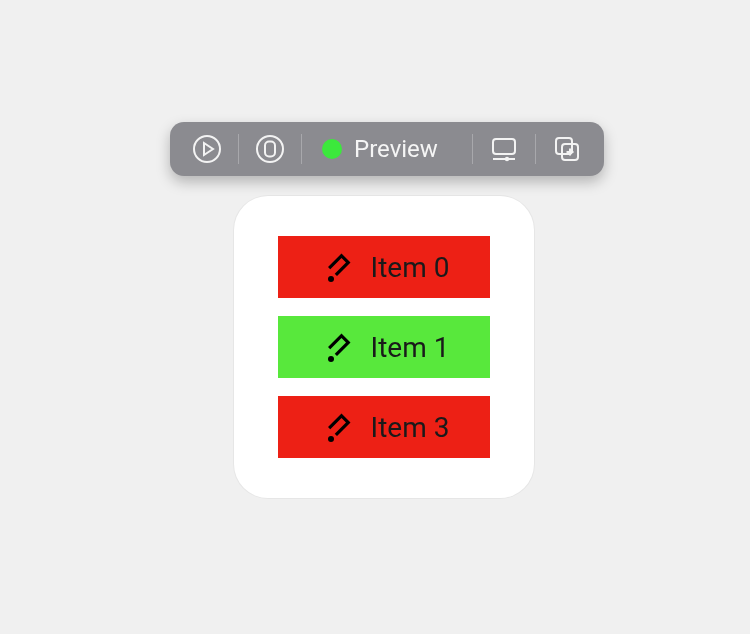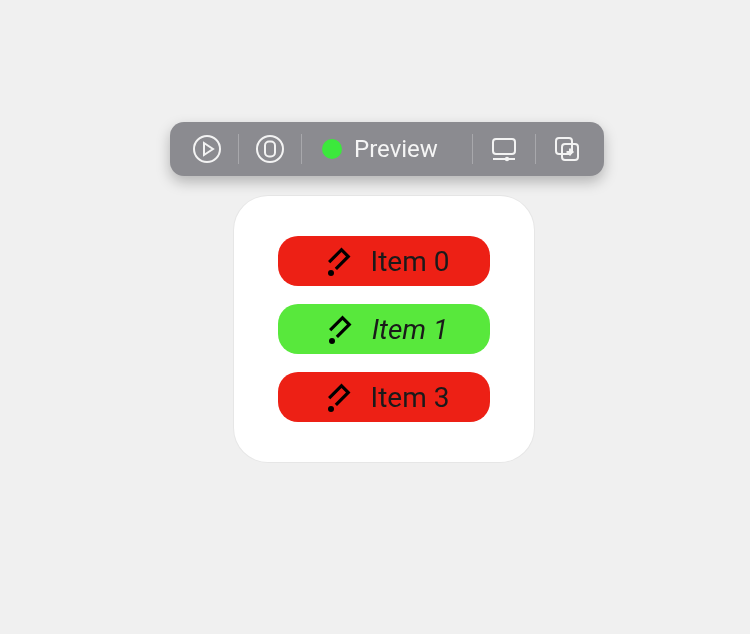--- a/index.html
+++ b/index.html
@@ -72,30 +72,30 @@
       width: 300px;
       background: #ffffff;
       border-radius: 34px;
       padding: 40px 44px;
       box-shadow: 0 0 0 1px rgba(0,0,0,0.04);
       display: flex;
       flex-direction: column;
       gap: 18px;
     }
     .item {
-      height: 50px;
-      border-radius: 20px;
+      height: 62px;
+      border-radius: 0;
       display: flex;
       align-items: center;
       justify-content: center;
       gap: 16px;
       cursor: pointer;
     }
     .item-red { background: #ed2015; }
-    .item-green { background: #58e83c; font-style: italic; }
+    .item-green { background: #58e83c; }
     .ticket-icon { width: 36px; height: 36px; color: #000; }
     .item-label {
       font-size: 28px;
       color: #1a1a1a;
     }
 
     .flex-spacer { flex: 1; }
   </style>
 </head>
 <body>

